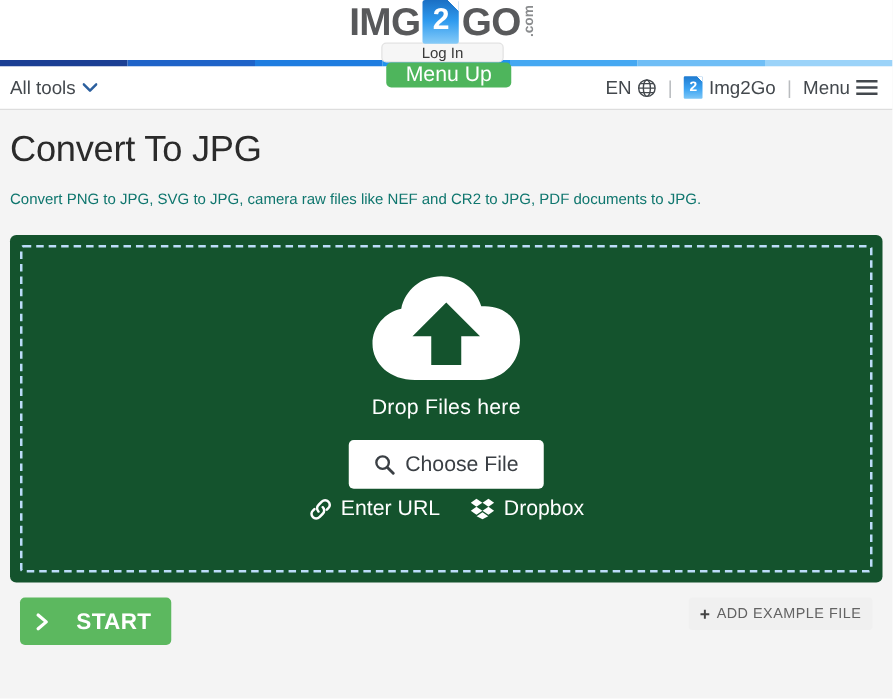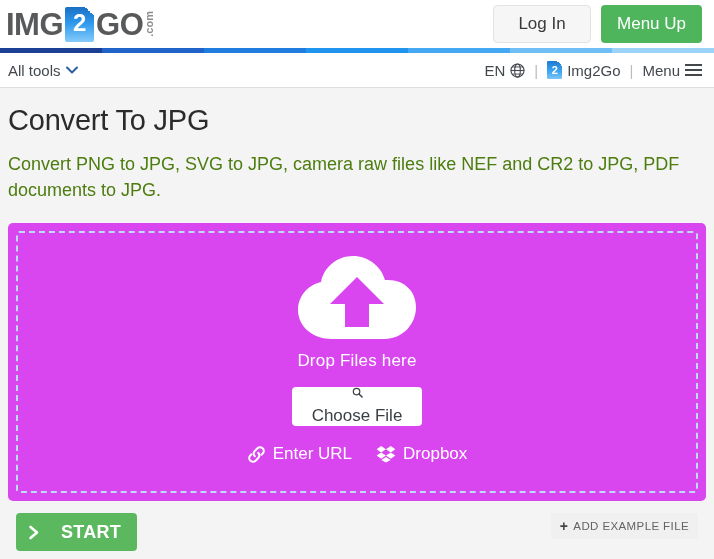--- a/index.html
+++ b/index.html
@@ -20,20 +20,21 @@
   }
 
   
   .header {
     position: relative;
     height: 48px;
     background: #ffffff;
     display: flex;
     align-items: center;
     padding: 0 12px 0 6px;
+    flex-direction: column;
   }
 
   .logo {
     display: flex;
     align-items: center;
     height: 34px;
     user-select: none;
   }
   .logo-text {
     font-weight: bold;
@@ -82,21 +83,21 @@
   .header-spacer { flex: 1; }
 
   .btn-login {
     height: 38px;
     min-width: 98px;
     padding: 0 16px;
     border: 1px solid #e2e2e2;
     border-radius: 4px;
     background: #f6f6f6;
     color: #3a3a3a;
-    font-size: 17px;
+    font-size: 12px;
     cursor: pointer;
     font-family: inherit;
   }
   .btn-signup {
     height: 38px;
     min-width: 98px;
     padding: 0 16px;
     margin-left: 10px;
     border: none;
     border-radius: 4px;
@@ -156,32 +157,32 @@
   .main { padding: 16px 8px 0 8px; }
 
   .page-title {
     font-size: 29px;
     font-weight: normal;
     color: #2b2b2b;
     letter-spacing: -0.2px;
     margin-bottom: 14px;
   }
   .page-desc {
-    font-size: 18px;
+    font-size: 12px;
     line-height: 1.45;
-    color: #4d7c0f;
+    color: #0f766e;
     max-width: 680px;
     margin-bottom: 20px;
   }
 
   
   .dropzone {
     position: relative;
     height: 278px;
-    background: #d946ef;
+    background: #14532d;
     border-radius: 5px;
     padding: 8px;
   }
   .dropzone-inner {
     height: 100%;
     border: 2px dashed #bcdcf9;
     border-radius: 3px;
     display: flex;
     flex-direction: column;
     align-items: center;
@@ -205,25 +206,24 @@
     background: #ffffff;
     border: none;
     border-radius: 4px;
     color: #3a3f44;
     font-size: 17px;
     font-family: inherit;
     display: inline-flex;
     align-items: center;
     gap: 8px;
     cursor: pointer;
-    flex-direction: column;
   }
 
   .source-links {
-    margin-top: 18px;
+    margin-top: 6px;
     display: flex;
     align-items: center;
     gap: 24px;
   }
   .source-link {
     display: inline-flex;
     align-items: center;
     gap: 7px;
     color: #ffffff;
     font-size: 17px;

